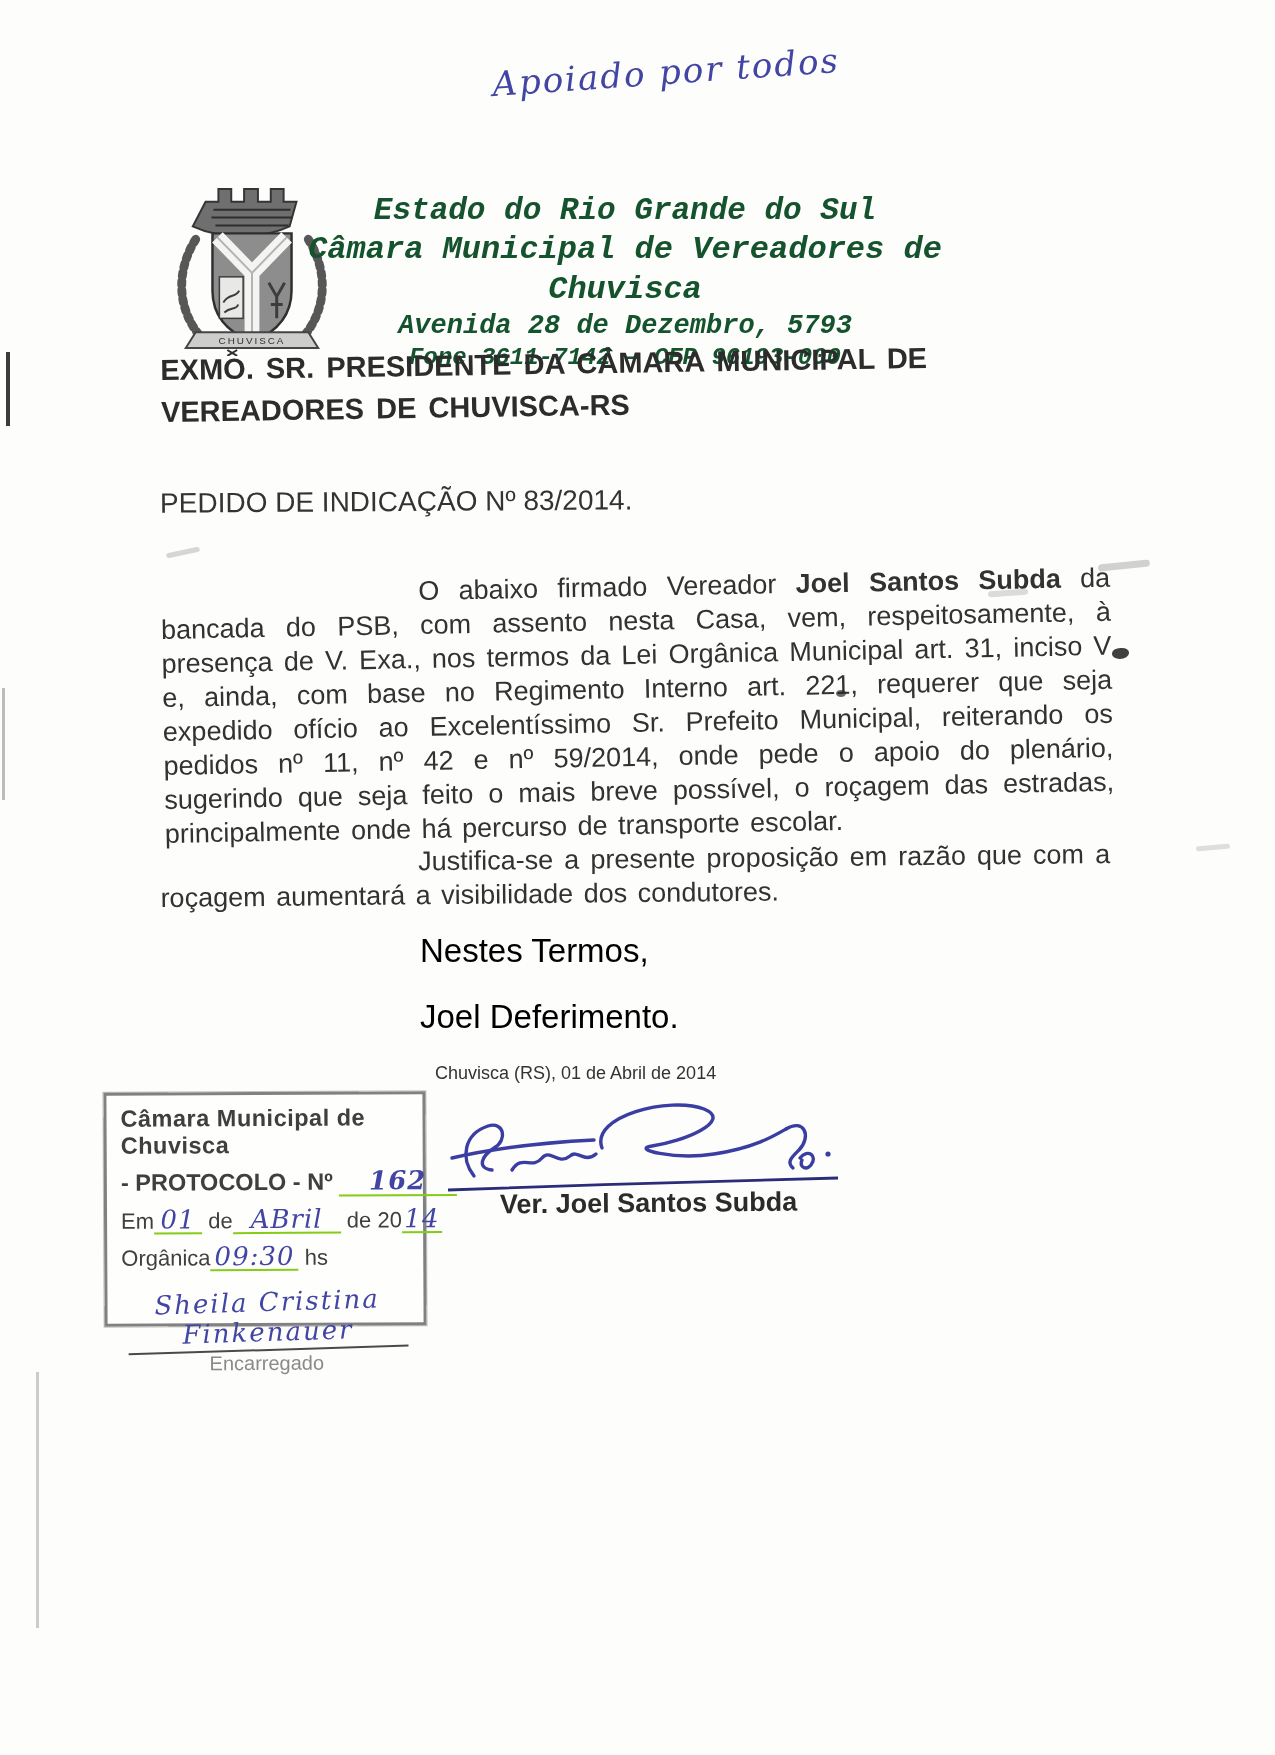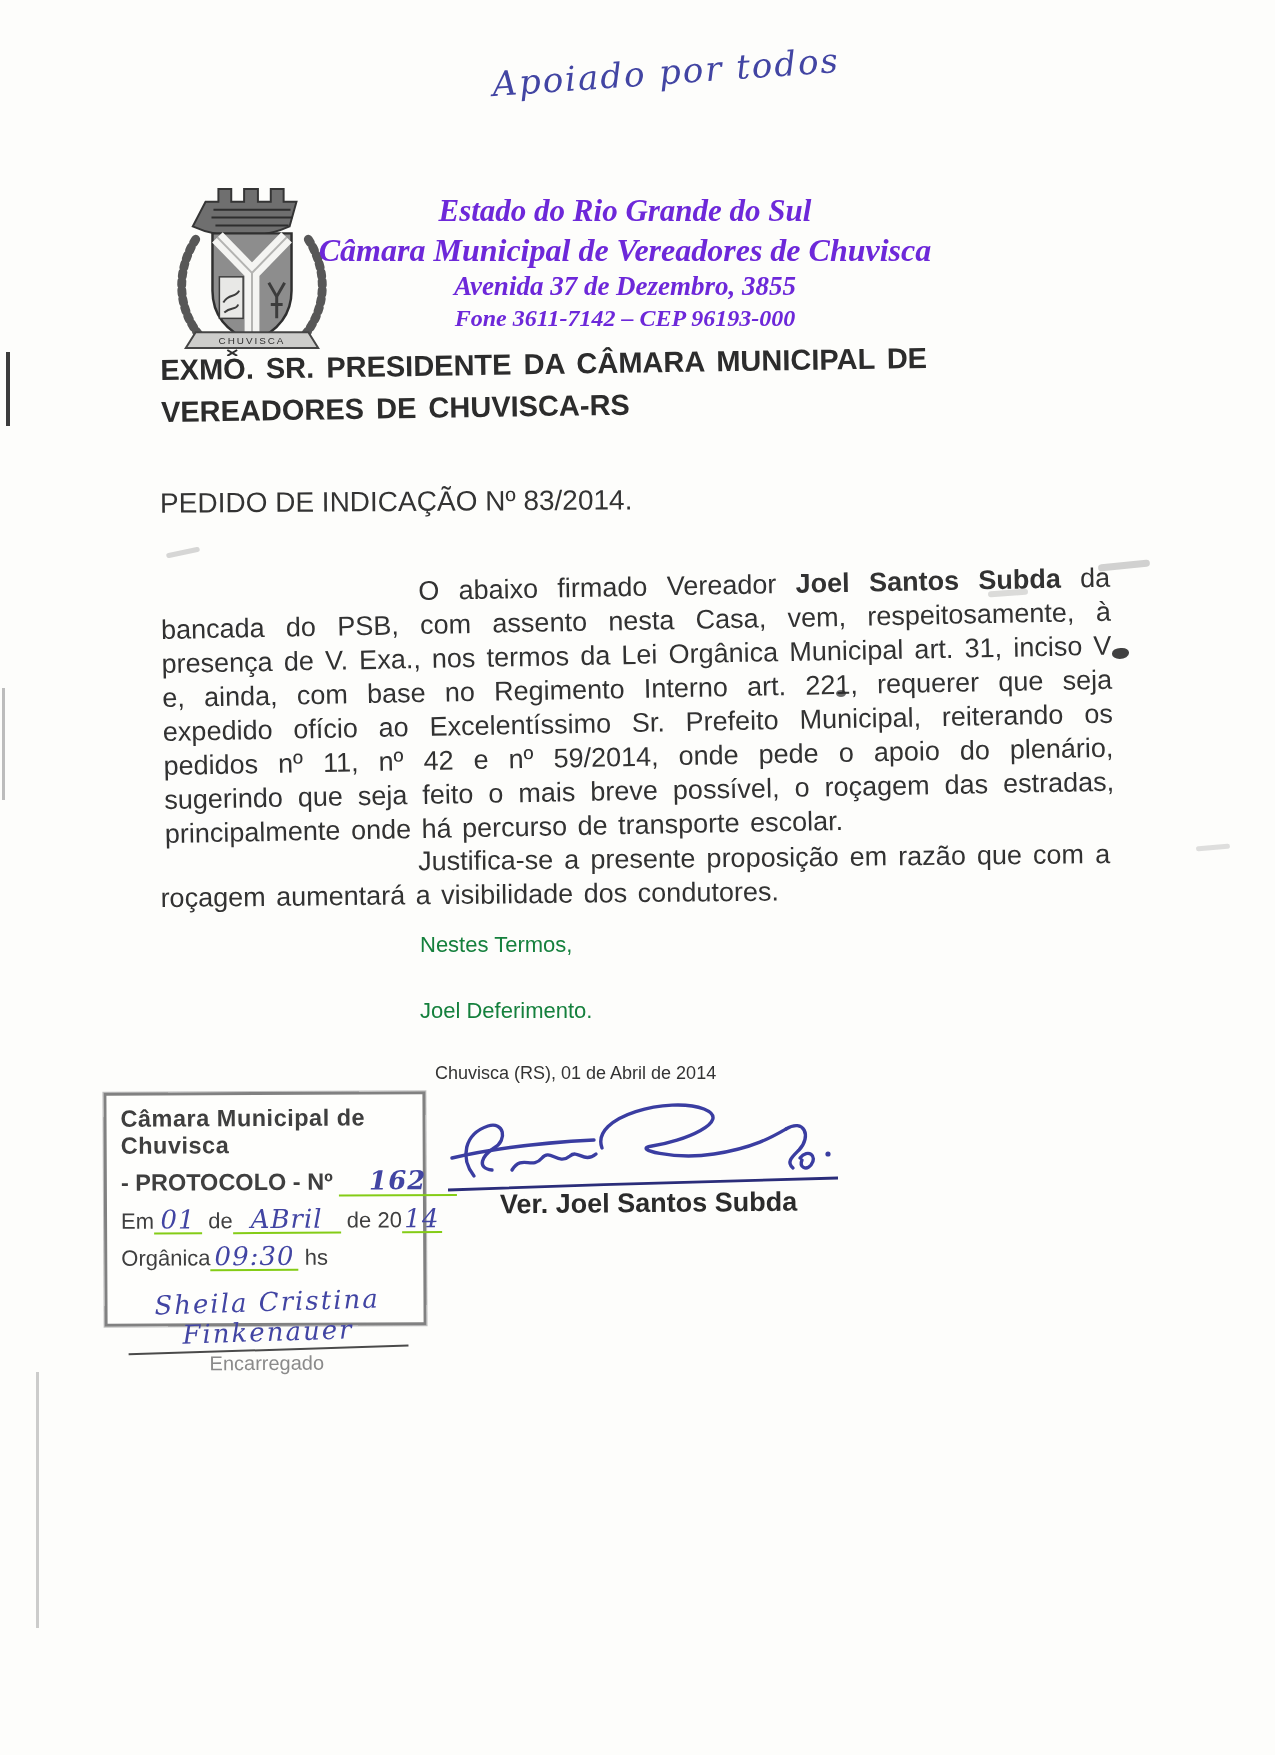--- a/index.html
+++ b/index.html
@@ -17,22 +17,22 @@
 
   .top-note {
     position:absolute; left:492px; top:52px; font-size:34px;
     transform:rotate(-4deg); white-space:nowrap;
   }
 
   
   .crest { position:absolute; left:168px; top:172px; }
   .lh-text {
     position:absolute; left:285px; top:192px; width:680px; text-align:center;
-    font-family:Liberation Serif, serif; font-style:italic; font-weight:bold;
-    color:#6d28d9;
+    font-family:Liberation Mono, monospace; font-style:italic; font-weight:bold;
+    color:#14532d;
   }
   .lh-state { font-size:31px; line-height:38px; }
   .lh-org   { font-size:32px; line-height:40px; }
   .lh-addr  { font-size:27px; line-height:33px; }
   .lh-fone  { font-size:24px; line-height:30px; }
 
   .addressee {
     position:absolute; left:160px; top:349px; width:945px;
     font-size:29px; font-weight:bold; color:#2c2c2c; line-height:42px;
     transform:rotate(-0.9deg); transform-origin:left top; word-spacing:4px;
@@ -43,21 +43,21 @@
   }
 
   .para {
     position:absolute; left:160px; width:950px; font-size:27px; color:#323232;
     line-height:34px; text-align:justify; word-spacing:3px;
     transform-origin:left top;
   }
   .para1 { top:552px; text-indent:258px; transform:rotate(-1.1deg); }
   .para2 { top:820px; text-indent:258px; transform:rotate(-0.6deg); }
 
-  .closing { position:absolute; left:420px; font-size:22px; color:#15803d; }
+  .closing { position:absolute; left:420px; font-size:33px; color:#000000; }
   .nestes  { top:932px; }
   .pede    { top:998px; }
   .dateline{ position:absolute; left:435px; top:1063px; font-size:18px; color:#333; }
 
   
   .stamp {
     position:absolute; left:104px; top:1092px; width:316px; height:228px;
     border:3px solid #818181; box-shadow:0 0 0 1px #c4c4c4; background:rgba(255,255,255,.4);
     transform:rotate(-0.3deg); color:#3f3f3f;
   }
@@ -126,21 +126,21 @@
 
     <path d="M28,162 L142,162 L152,178 L18,178 z" fill="#cdcdcb" stroke="#454545" stroke-width="2"></path>
     <text x="85" y="174" text-anchor="middle" font-size="10" letter-spacing="2" fill="#2f2f2f" font-family="Liberation Sans, sans-serif">CHUVISCA</text>
 
     <path d="M60,180 l10,6 M70,180 l-10,6" stroke="#2f2f2f" stroke-width="2"></path>
   </svg>
 
   <div class="lh-text">
     <div class="lh-state">Estado do Rio Grande do Sul</div>
     <div class="lh-org">Câmara Municipal de Vereadores de Chuvisca</div>
-    <div class="lh-addr">Avenida 37 de Dezembro, 3855</div>
+    <div class="lh-addr">Avenida 28 de Dezembro, 5793</div>
     <div class="lh-fone">Fone 3611-7142 – CEP 96193-000</div>
   </div>
 
   <div class="addressee">EXMO. SR. PRESIDENTE DA CÂMARA MUNICIPAL DE VEREADORES DE CHUVISCA-RS</div>
 
   <div class="subject">PEDIDO DE INDICAÇÃO Nº 83/2014.</div>
 
   <p class="para para1"><span>O abaixo firmado Vereador </span><b>Joel Santos Subda</b><span> da bancada do PSB, com assento nesta Casa, vem, respeitosamente, à presença de V. Exa., nos termos da Lei Orgânica Municipal art. 31, inciso V e, ainda, com base no Regimento Interno art. 221, requerer que seja expedido ofício ao Excelentíssimo Sr. Prefeito Municipal, reiterando os pedidos nº 11, nº 42 e nº 59/2014, onde pede o apoio do plenário, sugerindo que seja feito o mais breve possível, o roçagem das estradas, principalmente onde há percurso de transporte escolar.</span></p>
 
   <p class="para para2">Justifica-se a presente proposição em razão que com a roçagem aumentará a visibilidade dos condutores.</p>

